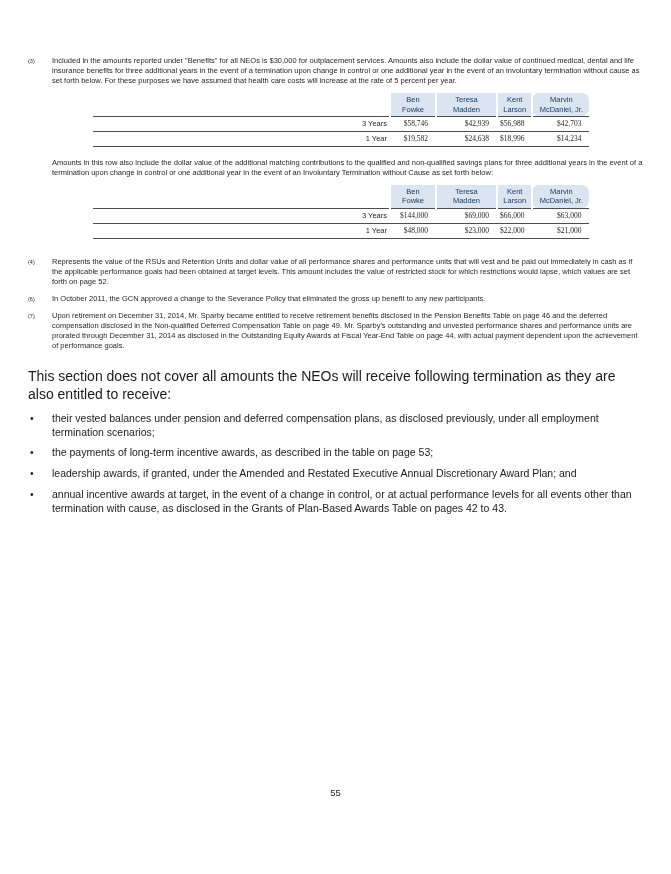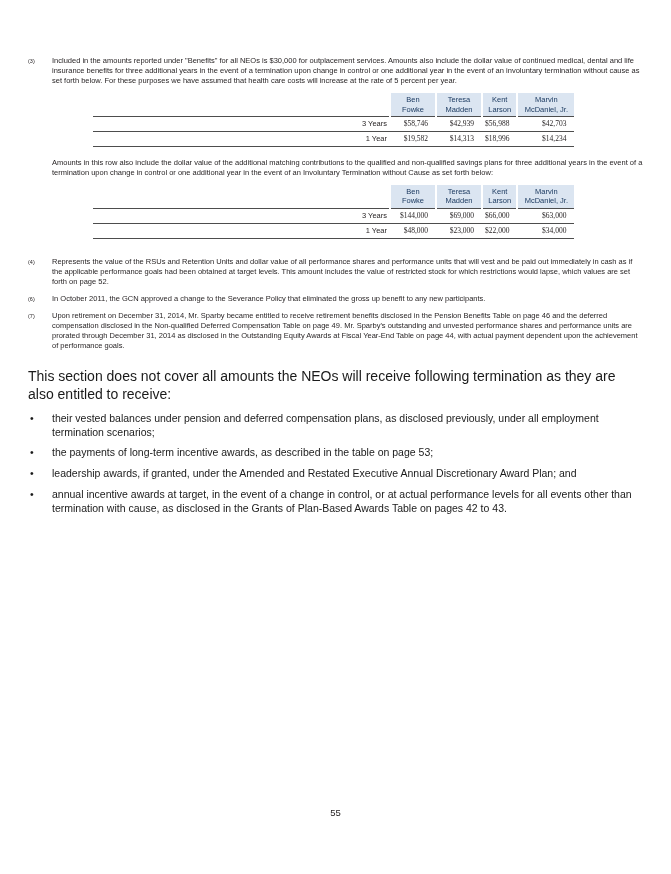--- a/index.html
+++ b/index.html
@@ -11,39 +11,39 @@
   
   .fn { display:flex; margin:0 28px 7px 28px; font-size:7.5px; line-height:1.34; color:#231f20; }
   .fn-marker { flex:0 0 24px; font-size:5.5px; line-height:1.6; padding-top:1px; color:#231f20; }
   .fn-body { flex:1; }
   .fn-text { margin:0; }
 
   
   .comp-table { border-collapse:collapse; margin:7px 0 11px 41px; font-size:7.5px; color:#231f20; table-layout:fixed; }
   .comp-table th, .comp-table td { padding:2px 3px; vertical-align:bottom; }
   .c-label { width:297px; }
-  .c1 { width:46px; } .c2 { width:46px; } .c3 { width:29px; } .c4 { width:57px; }
+  .c1 { width:46px; } .c2 { width:61px; } .c3 { width:29px; } .c4 { width:57px;border-radius:7px; }
   th.hdr {
     background:#dbe5f1; color:#17365d; font-weight:normal; text-align:center;
     white-space:pre-line; line-height:1.25; border-left:2px solid #ffffff; vertical-align:middle;
     padding:2px 1px;
     margin-top:21px;
   }
   .comp-table thead th { border-bottom:1px solid #4d4d4d; }
   .comp-table tbody td { border-bottom:1px solid #4d4d4d; }
   td.row-label { text-align:right; padding-left:0; }
   td.val { text-align:right; padding-right:8px;font-family:Liberation Serif, serif; }
 
   
   .section-intro { margin:16px 28px 8px 28px; font-size:14px; line-height:1.3; color:#1a1a1a; }
   .bullet { display:flex; margin:0 28px 7px 28px; font-size:10.5px; line-height:1.32; color:#1a1a1a; }
   .bullet-glyph { flex:0 0 24px; padding-left:2px; }
   .bullet-text { flex:1; }
 
-  .page-number { position:absolute; left:0; right:0; bottom:56px; text-align:center; font-size:9.5px; color:#231f20; }
+  .page-number { position:absolute; left:0; right:0; bottom:76px; text-align:center; font-size:9.5px; color:#231f20; }
 </style>
 </head>
 <body>
 
 <div class="page">
 
   <div class="fn">
     <div class="fn-marker">(3)</div>
     <div class="fn-body">
       <p class="fn-text">Included in the amounts reported under "Benefits" for all NEOs is $30,000 for outplacement services. Amounts also include the dollar value of continued medical, dental and life insurance benefits for three additional years in the event of a termination upon change in control or one additional year in the event of an involuntary termination without cause as set forth below. For these purposes we have assumed that health care costs will increase at the rate of 5 percent per year.</p>
@@ -66,21 +66,21 @@
           <tr>
             <td class="row-label">3 Years</td>
             <td class="val">$58,746</td>
             <td class="val">$42,939</td>
             <td class="val">$56,988</td>
             <td class="val">$42,703</td>
           </tr>
           <tr>
             <td class="row-label">1 Year</td>
             <td class="val">$19,582</td>
-            <td class="val">$14,313</td>
+            <td class="val">$24,638</td>
             <td class="val">$18,996</td>
             <td class="val">$14,234</td>
           </tr>
         </tbody>
       </table>
 
       <p class="fn-text">Amounts in this row also include the dollar value of the additional matching contributions to the qualified and non-qualified savings plans for three additional years in the event of a termination upon change in control or one additional year in the event of an Involuntary Termination without Cause as set forth below:</p>
 
       <table class="comp-table">
         <thead>
@@ -102,21 +102,21 @@
             <td class="val">$144,000</td>
             <td class="val">$69,000</td>
             <td class="val">$66,000</td>
             <td class="val">$63,000</td>
           </tr>
           <tr>
             <td class="row-label">1 Year</td>
             <td class="val">$48,000</td>
             <td class="val">$23,000</td>
             <td class="val">$22,000</td>
-            <td class="val">$34,000</td>
+            <td class="val">$21,000</td>
           </tr>
         </tbody>
       </table>
     </div>
   </div>
 
   <div class="fn">
     <div class="fn-marker">(4)</div>
     <div class="fn-body">
         <p class="fn-text">Represents the value of the RSUs and Retention Units and dollar value of all performance shares and performance units that will vest and be paid out immediately in cash as if the applicable performance goals had been obtained at target levels. This amount includes the value of restricted stock for which restrictions would lapse, which values are set forth on page 52.</p>

